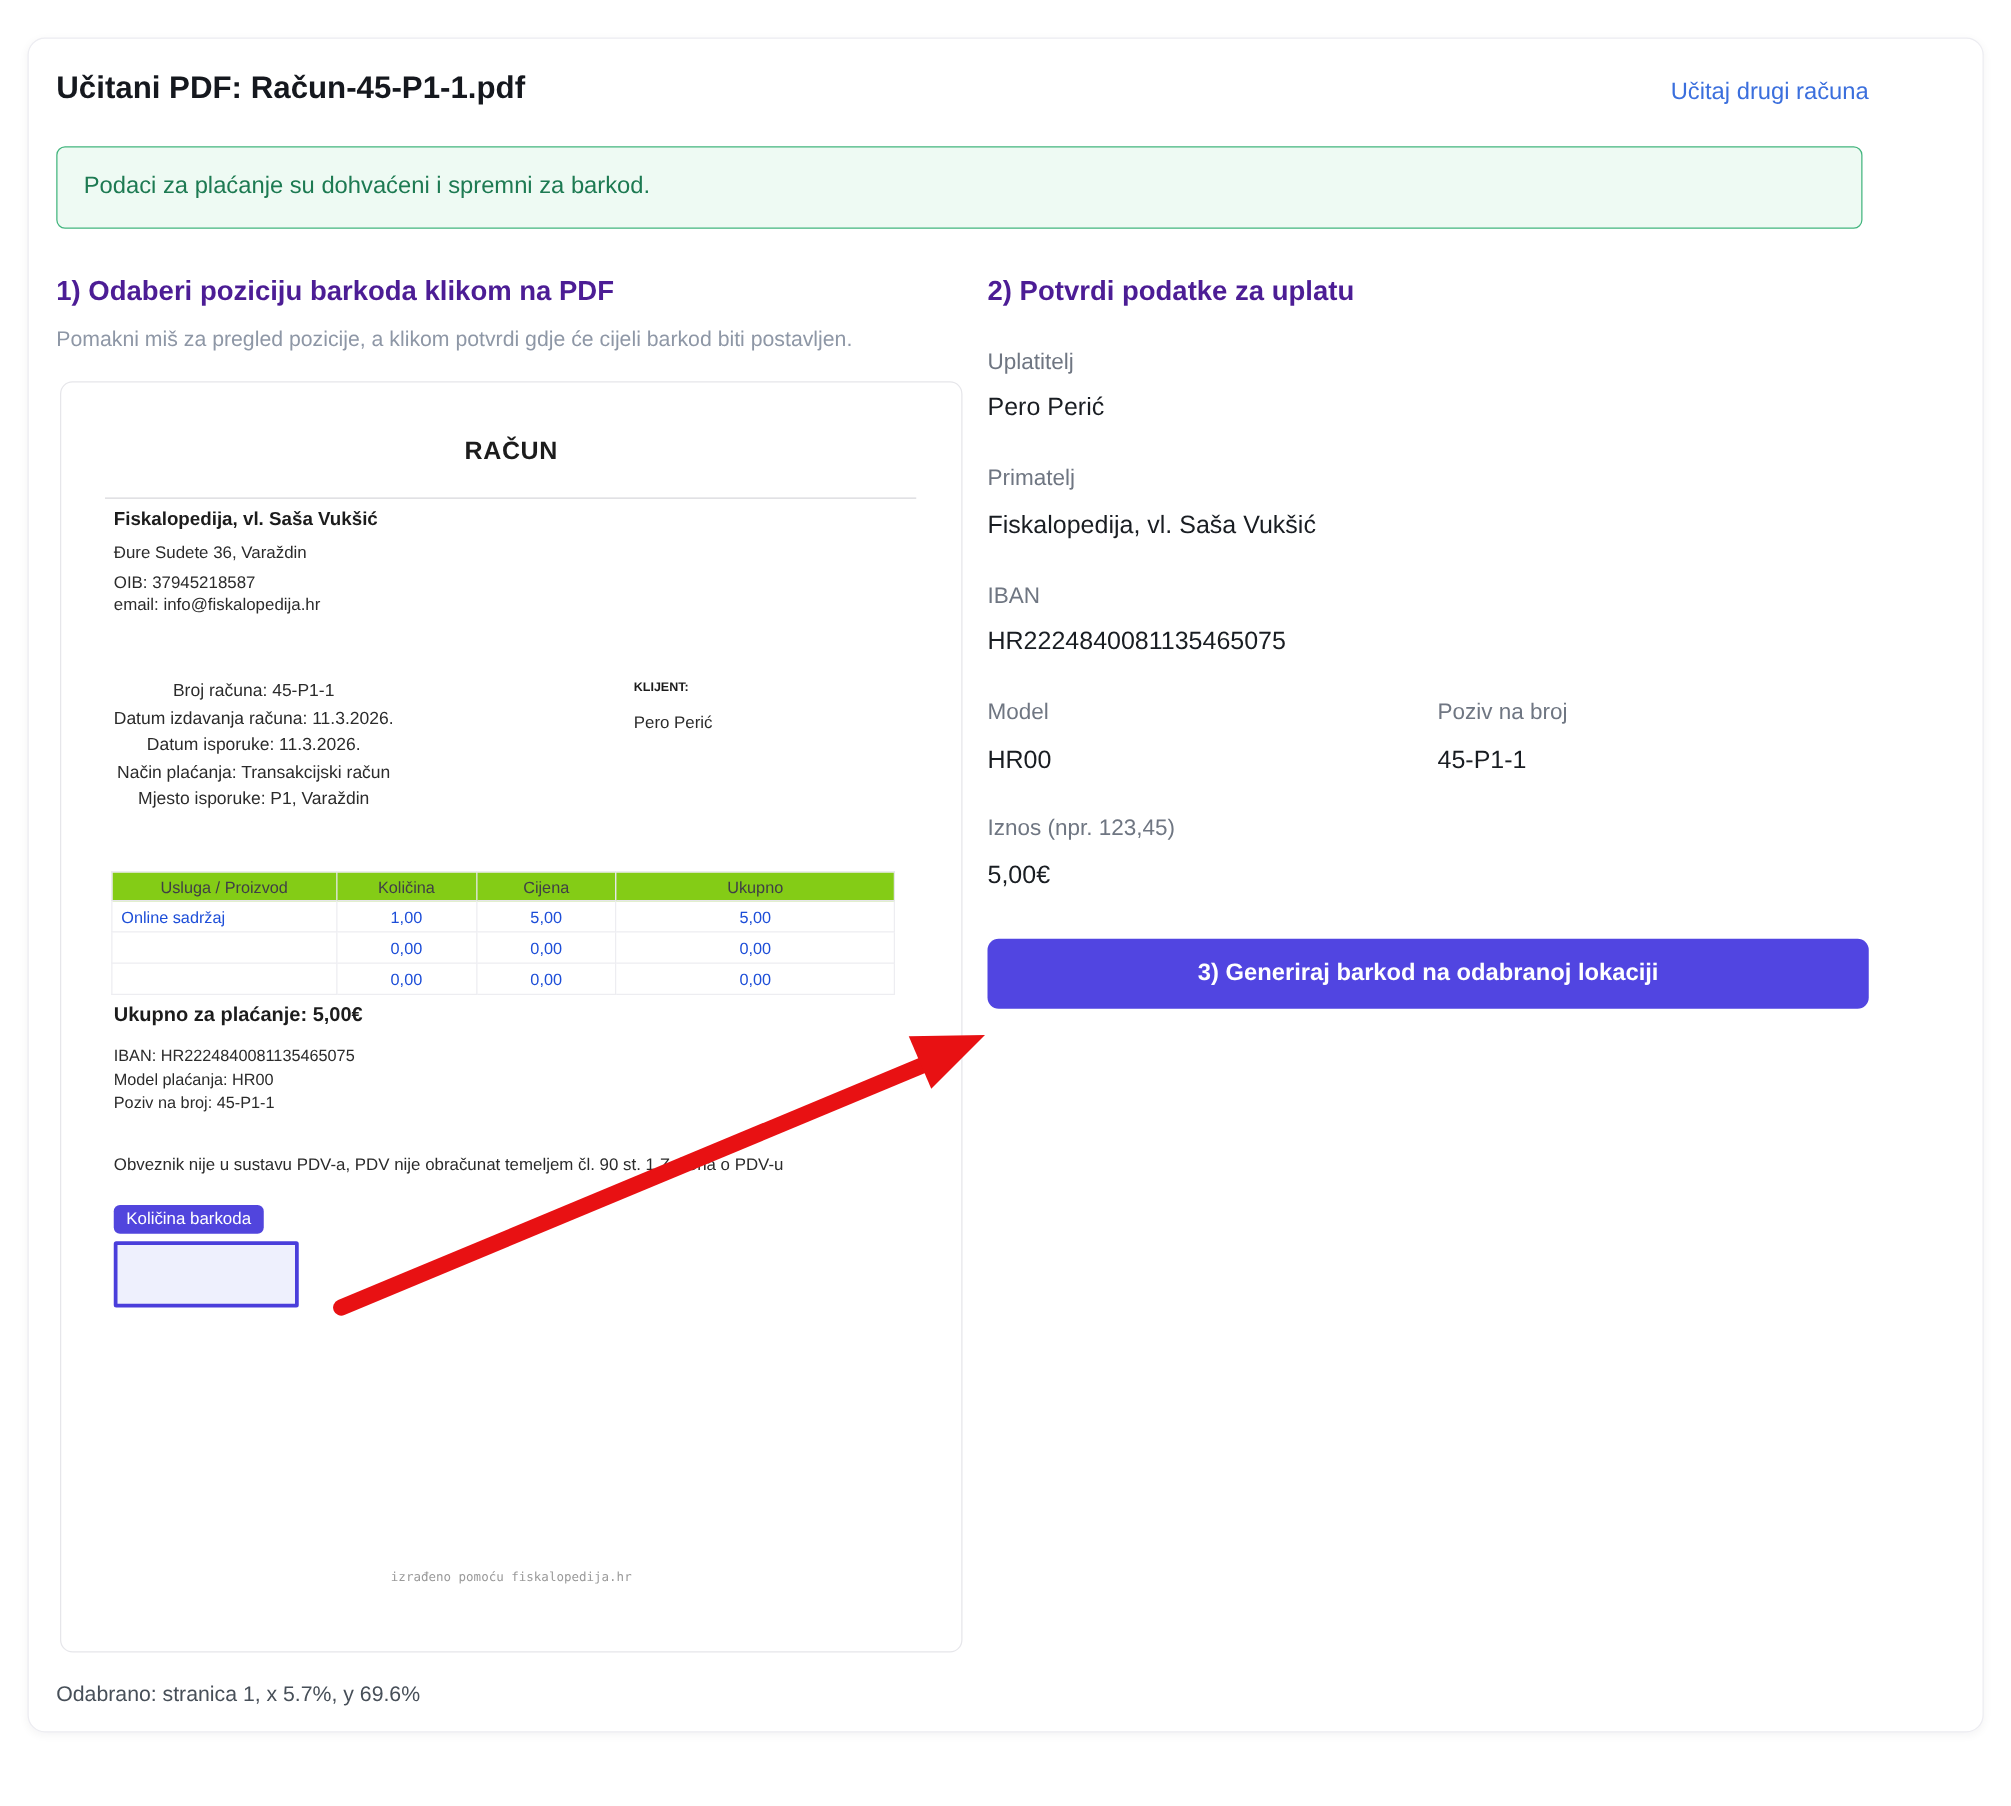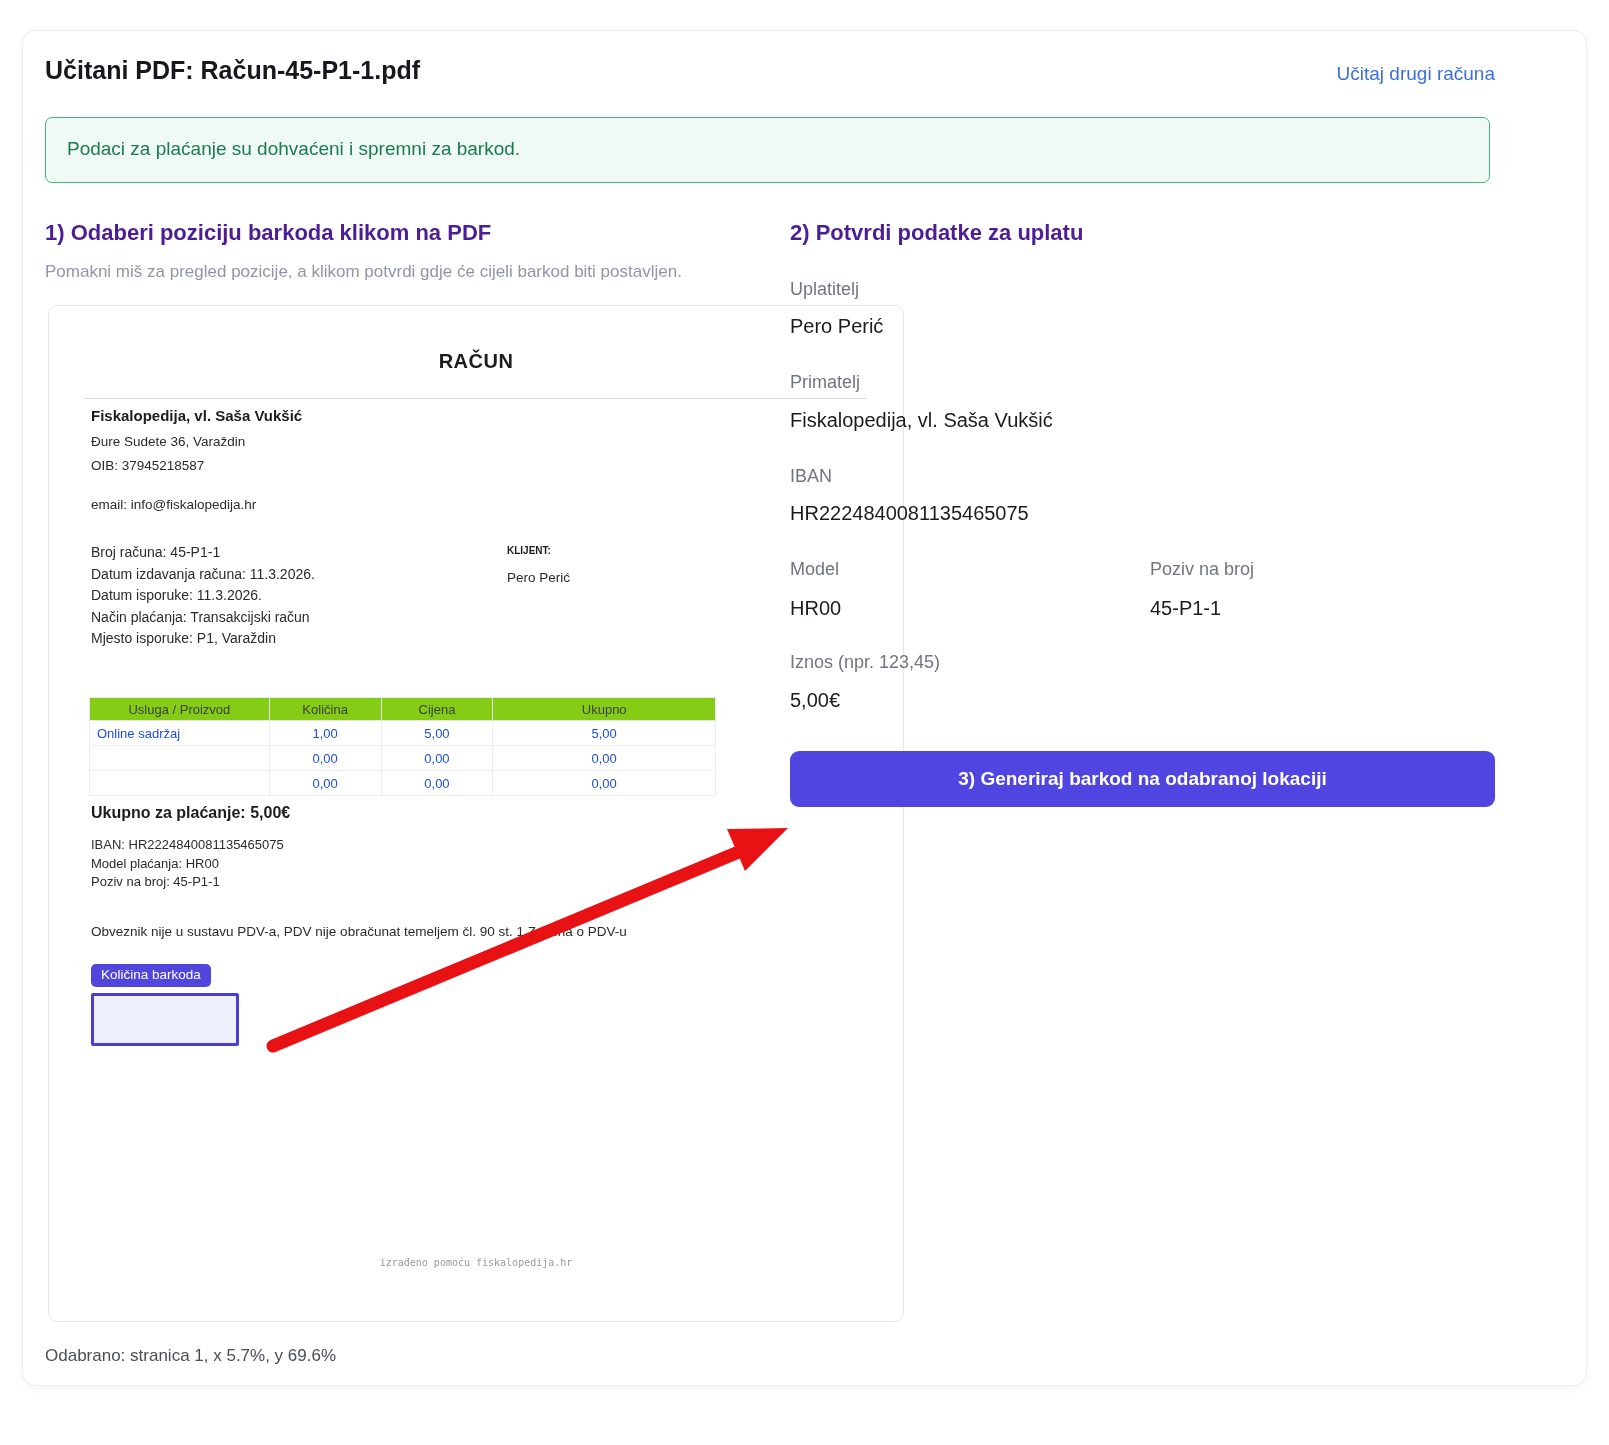--- a/index.html
+++ b/index.html
@@ -15,33 +15,33 @@
 
   .alert { left:45px; top:117px; width:1445px; height:66px; background:#eefaf3;
     border:1px solid #43b57e; border-radius:7px; }
   .alert-text { position:absolute; left:21px; top:20px; font-size:19px; color:#1d7a52; }
 
   .col-heading { font-size:22px; font-weight:700; color:#4c1d95; }
   .h-left  { left:45px; top:220px; }
   .h-right { left:790px; top:220px; }
   .subtitle { left:45px; top:262px; font-size:17px; color:#8e97a6; }
 
-  .pdf-card { left:48px; top:305px; width:856px; height:1017px; border:1px solid #e6e6ea;
+  .pdf-card { left:48px; top:305px; width:722px; height:1017px; border:1px solid #e6e6ea;
     border-radius:10px; background:#fff; cursor:crosshair; }
   .pdf-card .abs { position:absolute; }
 
   .doc-title { left:0; right:0; top:44px; text-align:center; font-size:20px; font-weight:700;
     letter-spacing:0.5px; color:#1c1c1c; }
   .doc-hr { left:35px; right:36px; top:92px; border-top:1px solid #d8d8dc; height:0; }
   .company-name { left:42px; top:101px; font-size:15px; font-weight:700; color:#1c1c1c; }
   .company-line { left:42px; font-size:13.5px; color:#2b2b2b; }
-  .cl1 { top:128px; } .cl2 { top:152px; } .cl3 { top:191px; }
+  .cl1 { top:128px; } .cl2 { top:152px; } .cl3 { top:170px; }
 
   .doc-details { left:42px; top:236px; font-size:14px; color:#2b2b2b; }
-  .doc-details div { line-height:21.5px; }
+  .doc-details div { line-height:21.5px;text-align:center; }
   .client-label { left:458px; top:239px; font-size:10px; font-weight:700; color:#1c1c1c; }
   .client-name  { left:458px; top:264px; font-size:13.5px; color:#2b2b2b; }
 
   .doc-table { left:40px; top:391px; width:627px; border-collapse:collapse; font-size:13px; color:#333; }
   .doc-table th { background:#84cc16; border:1px solid #e6e6ea; font-weight:400; height:23px;
     text-align:center; color:#3f3f46; }
   .doc-table td { border:1px solid #ededf1; height:25px; text-align:center; color:#1d4ed8; }
   .doc-table td.c1 { text-align:left; padding-left:7px; }
   .w1 { width:180px; } .w2 { width:112px; } .w3 { width:112px; } .w4 { width:223px; }
 

